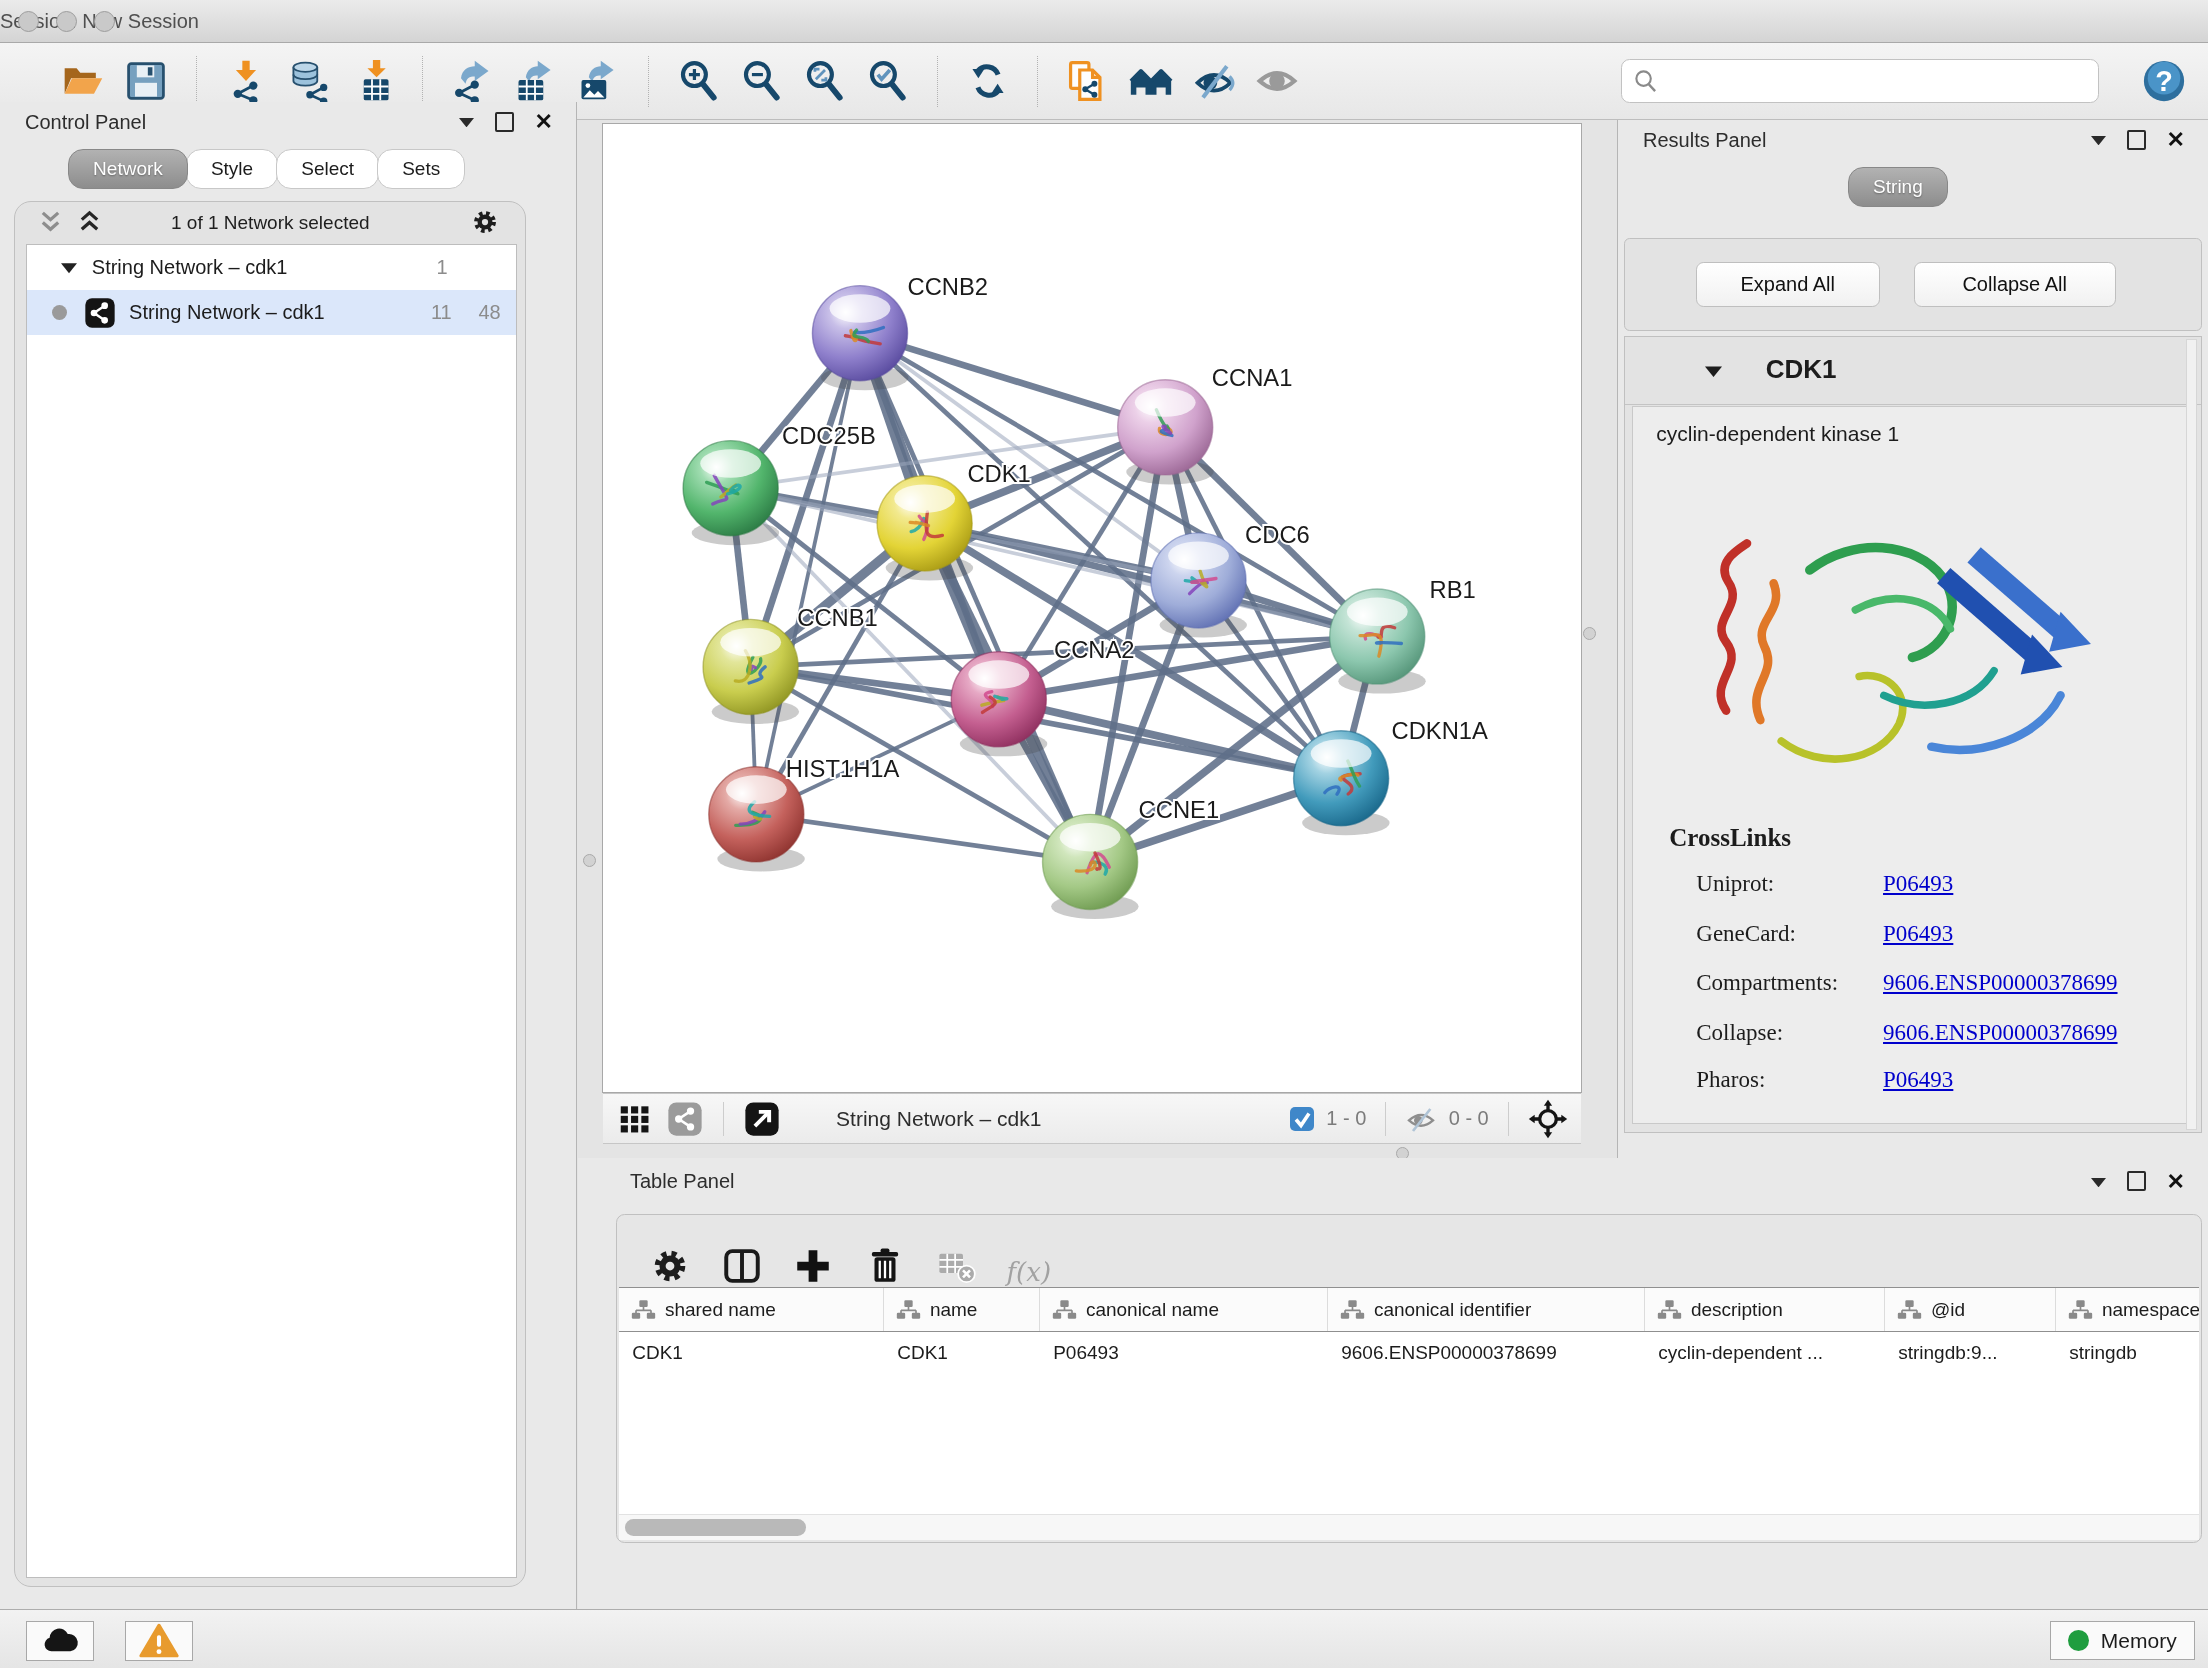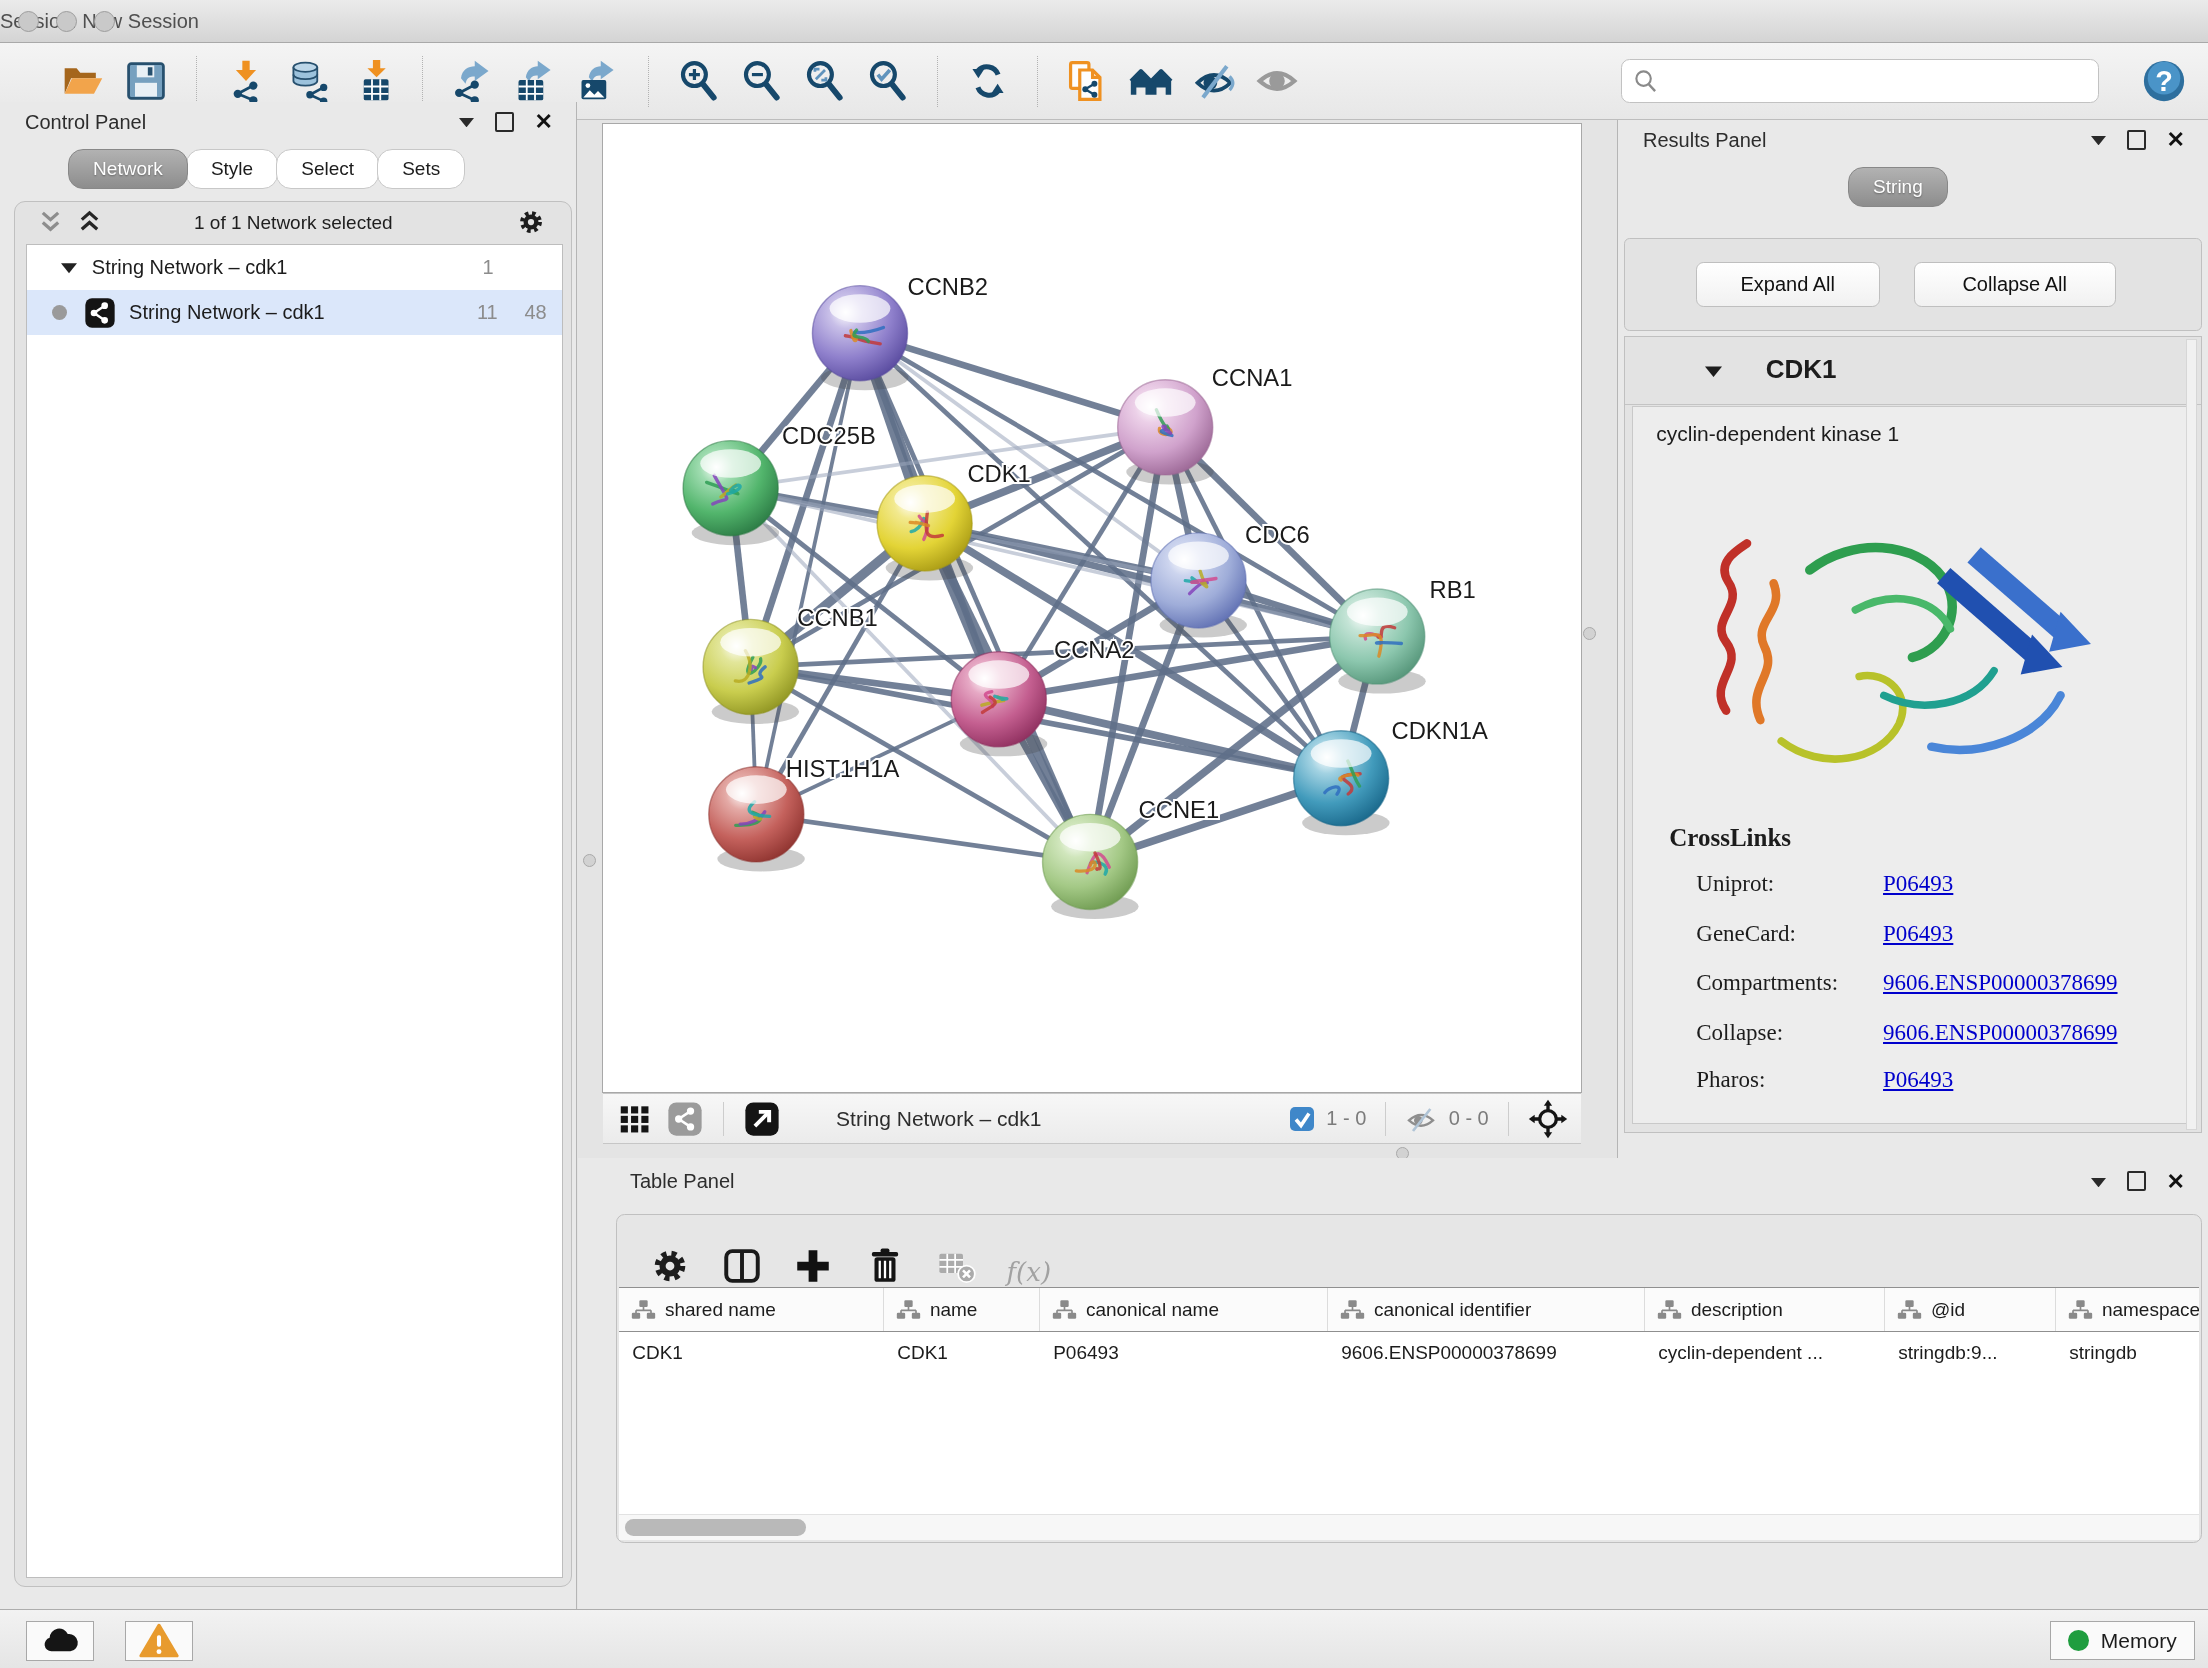--- a/index.html
+++ b/index.html
@@ -37,22 +37,22 @@
     border:1px solid #c8c8c8;border-radius:15px;margin-left:-1.9px;position:relative;color:#1c1c1c;cursor:pointer}
   .tab.active{background:linear-gradient(#b2b2b2,#8d8d8d);color:#fff;border-color:#888;
     z-index:2;text-shadow:0 1px 1.9px rgba(0,0,0,.35)}
   .btn{background:linear-gradient(#ffffff,#f1f1f1);border:1px solid #bfbfbf;border-radius:7.6px;
     font-size:20px;font-family:"Liberation Sans",sans-serif;cursor:pointer;color:#111}
 
   
   .control-panel{position:absolute;left:0;top:102px;width:577px;bottom:58px;
     background:#e9e9e9;border-right:1px solid #b5b5b5;box-sizing:border-box}
   .cp-tabs{position:absolute;left:70px;top:47px;display:flex}
-  .cp-box{position:absolute;left:14.3px;top:99px;width:558px;bottom:23px;
-    background:#e3e3e3;border:1px solid #c0c0c0;border-radius:11px;box-sizing:border-box}
+  .cp-box{position:absolute;left:14.3px;top:99px;width:512px;bottom:23px;
+    background:#e3e3e3;border:1px solid #c0c0c0;border-radius:17px;box-sizing:border-box}
   .cp-box-header{position:relative;height:40px}
   .cp-chevrons{position:absolute;left:23px;top:7.6px;display:flex;gap:13.3px}
   .cp-sum{position:absolute;left:0;right:0;text-align:center;top:9.5px;font-size:19px;color:#1e1e1e}
   .cp-gear{position:absolute;right:25px;top:4.8px}
   .cp-tree{position:absolute;left:10.5px;right:8.6px;top:42px;bottom:7.6px;background:#fff;border:1px solid #bdbdbd}
   .tree-row{height:45px;display:flex;align-items:center;font-size:20px;cursor:pointer}
   .tree-row .cnt{color:#8c8c8c;text-align:right}
   .row-root{padding:0 68px 0 34px}
   .row-root .lbl{flex:1;margin-left:15px}
   .row-child{background:#dbe7fa;padding:0 15px 0 25px}

